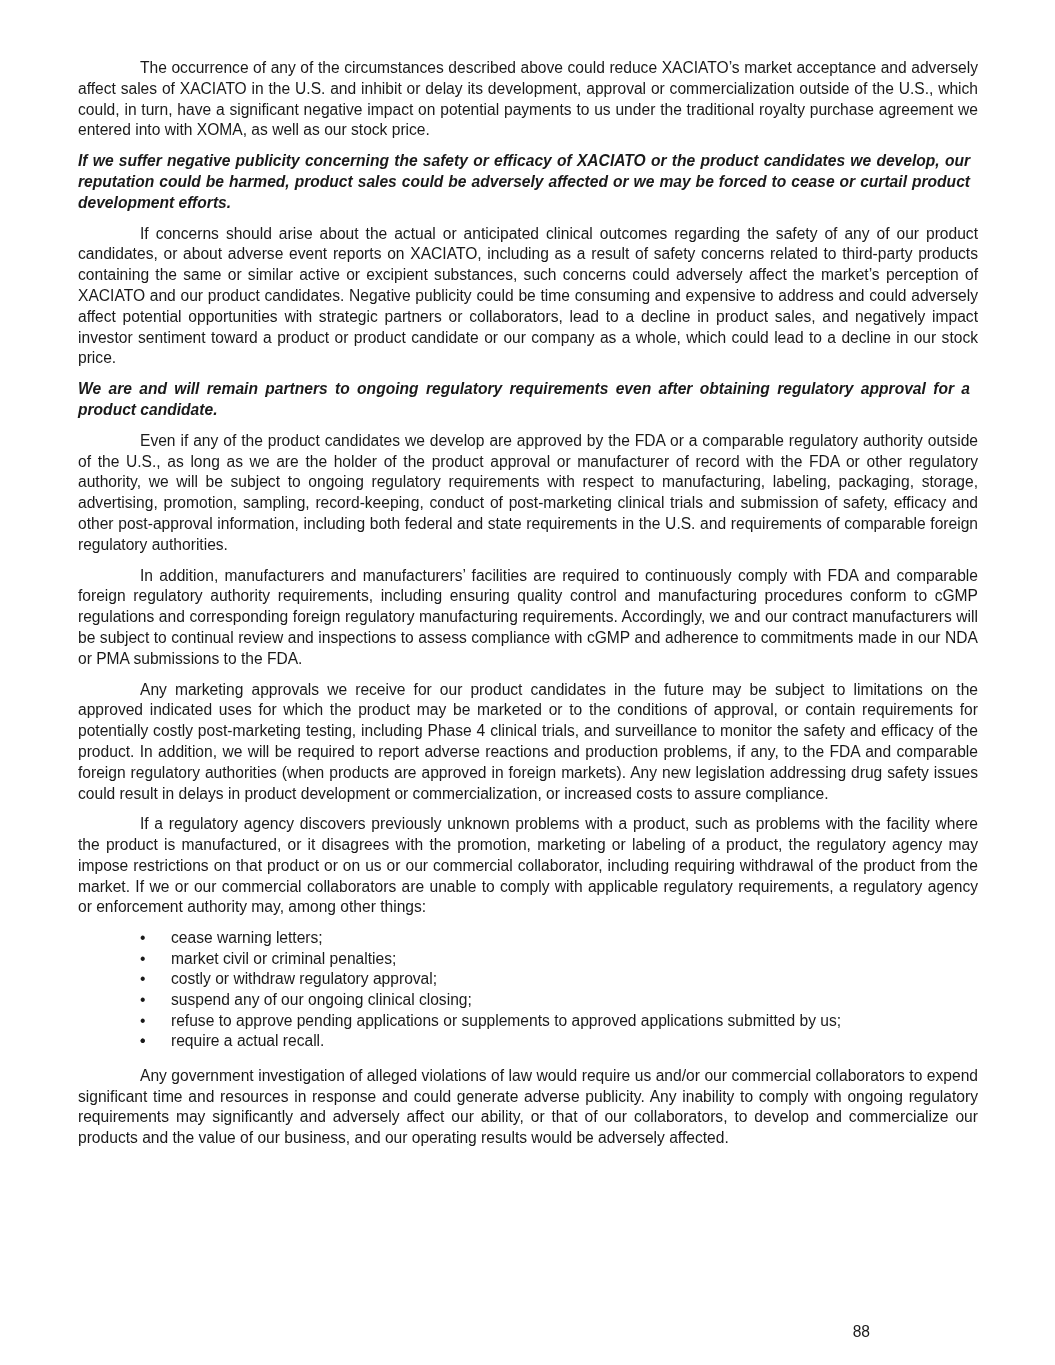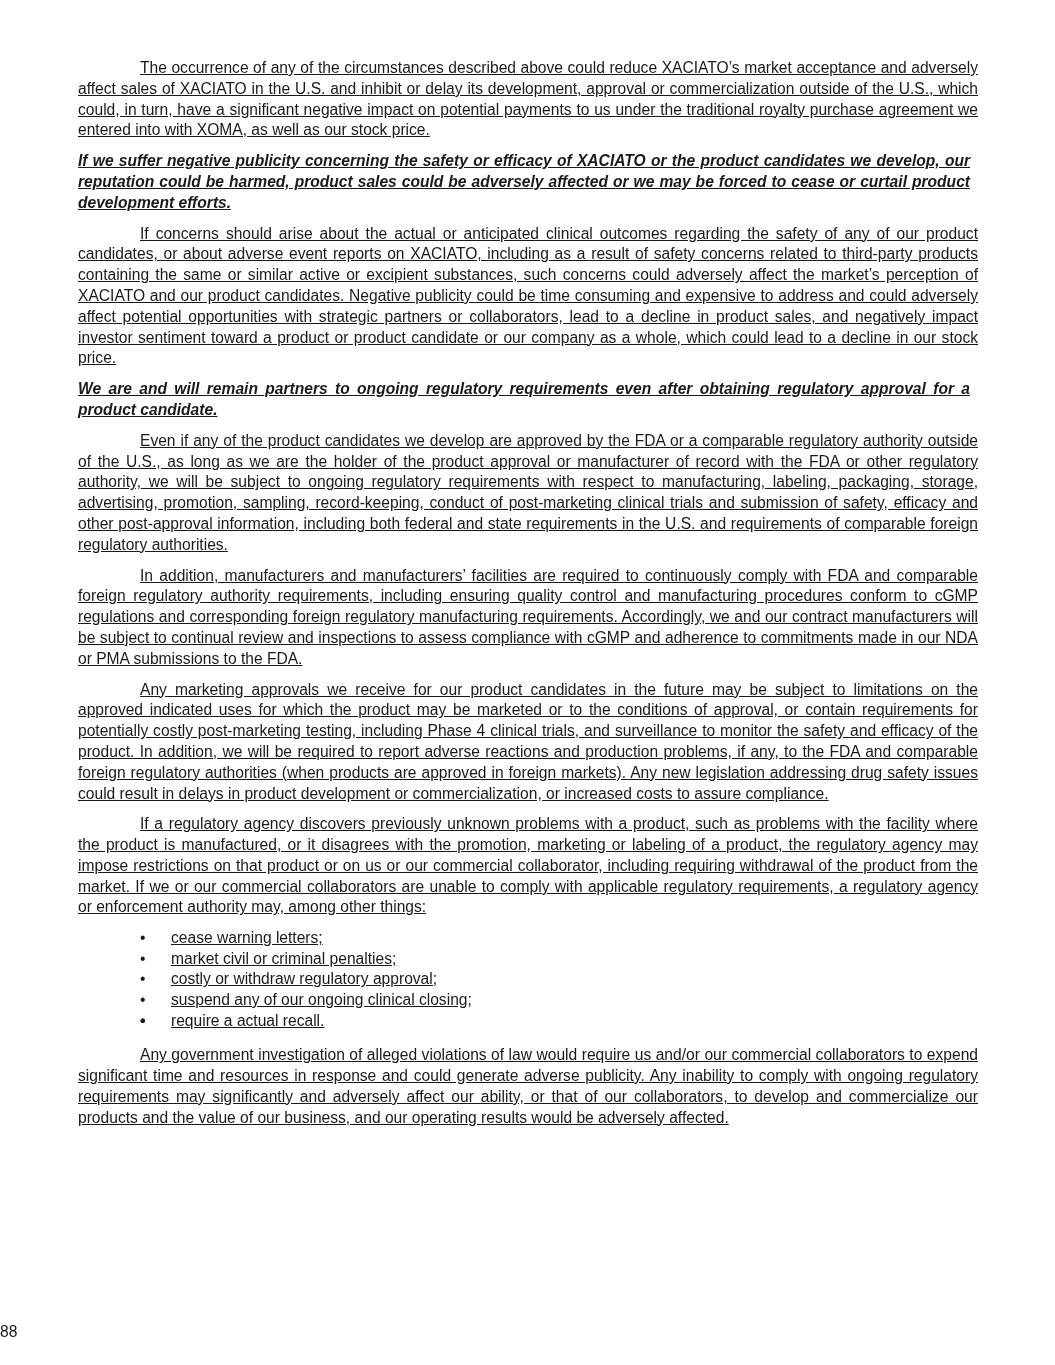--- a/index.html
+++ b/index.html
@@ -15,21 +15,20 @@
       font-family: "Liberation Sans", sans-serif;
       color: #1a1a1a;
     }
     .page {
       position: absolute;
       left: 78px;
       top: 58px;
       width: 900px;
       font-size: 15.6px;
       line-height: 20.8px;
-      text-decoration: underline;
     }
     .para {
       margin: 0 0 10px 0;
       text-align: justify;
       text-indent: 62px;
     }
     .heading {
       margin: 0 8px 10px 0;
       text-align: justify;
       font-weight: bold;
@@ -48,21 +47,21 @@
     .bullets .bullet-dot {
       position: absolute;
       left: 62px;
       top: 0;
     }
     .page-number {
       position: absolute;
       left: 0;
       width: 870px;
       top: 1323px;
-      text-align: left;
+      text-align: right;
       font-size: 15.6px;
     }
   </style>
 </head>
 <body>
 
 <div class="page">
   <p class="para">The occurrence of any of the circumstances described above could reduce XACIATO’s market acceptance and adversely affect sales of XACIATO in the U.S. and inhibit or delay its development, approval or commercialization outside of the U.S., which could, in turn, have a significant negative impact on potential payments to us under the traditional royalty purchase agreement we entered into with XOMA, as well as our stock price.</p>
 
   <p class="heading">If we suffer negative publicity concerning the safety or efficacy of XACIATO or the product candidates we develop, our reputation could be harmed, product sales could be adversely affected or we may be forced to cease or curtail product development efforts.</p>
@@ -77,21 +76,21 @@
 
   <p class="para">Any marketing approvals we receive for our product candidates in the future may be subject to limitations on the approved indicated uses for which the product may be marketed or to the conditions of approval, or contain requirements for potentially costly post-marketing testing, including Phase 4 clinical trials, and surveillance to monitor the safety and efficacy of the product. In addition, we will be required to report adverse reactions and production problems, if any, to the FDA and comparable foreign regulatory authorities (when products are approved in foreign markets). Any new legislation addressing drug safety issues could result in delays in product development or commercialization, or increased costs to assure compliance.</p>
 
   <p class="para">If a regulatory agency discovers previously unknown problems with a product, such as problems with the facility where the product is manufactured, or it disagrees with the promotion, marketing or labeling of a product, the regulatory agency may impose restrictions on that product or on us or our commercial collaborator, including requiring withdrawal of the product from the market. If we or our commercial collaborators are unable to comply with applicable regulatory requirements, a regulatory agency or enforcement authority may, among other things:</p>
 
   <ul class="bullets">
     <li><span class="bullet-dot">•</span><span>cease warning letters;</span></li>
     <li><span class="bullet-dot">•</span><span>market civil or criminal penalties;</span></li>
     <li><span class="bullet-dot">•</span><span>costly or withdraw regulatory approval;</span></li>
     <li><span class="bullet-dot">•</span><span>suspend any of our ongoing clinical closing;</span></li>
-    <li><span class="bullet-dot">•</span></li>
+    <li><span class="bullet-dot">•</span><span>refuse to approve pending applications or supplements to approved applications submitted by us;</span></li>
     <li><span class="bullet-dot">•</span></li>
     <li><span class="bullet-dot">•</span><span>require a actual recall.</span></li>
   </ul>
 
   <p class="para">Any government investigation of alleged violations of law would require us and/or our commercial collaborators to expend significant time and resources in response and could generate adverse publicity. Any inability to comply with ongoing regulatory requirements may significantly and adversely affect our ability, or that of our collaborators, to develop and commercialize our products and the value of our business, and our operating results would be adversely affected.</p>
 </div>
 
 <div class="page-number">88</div>
 
 </body></html>

